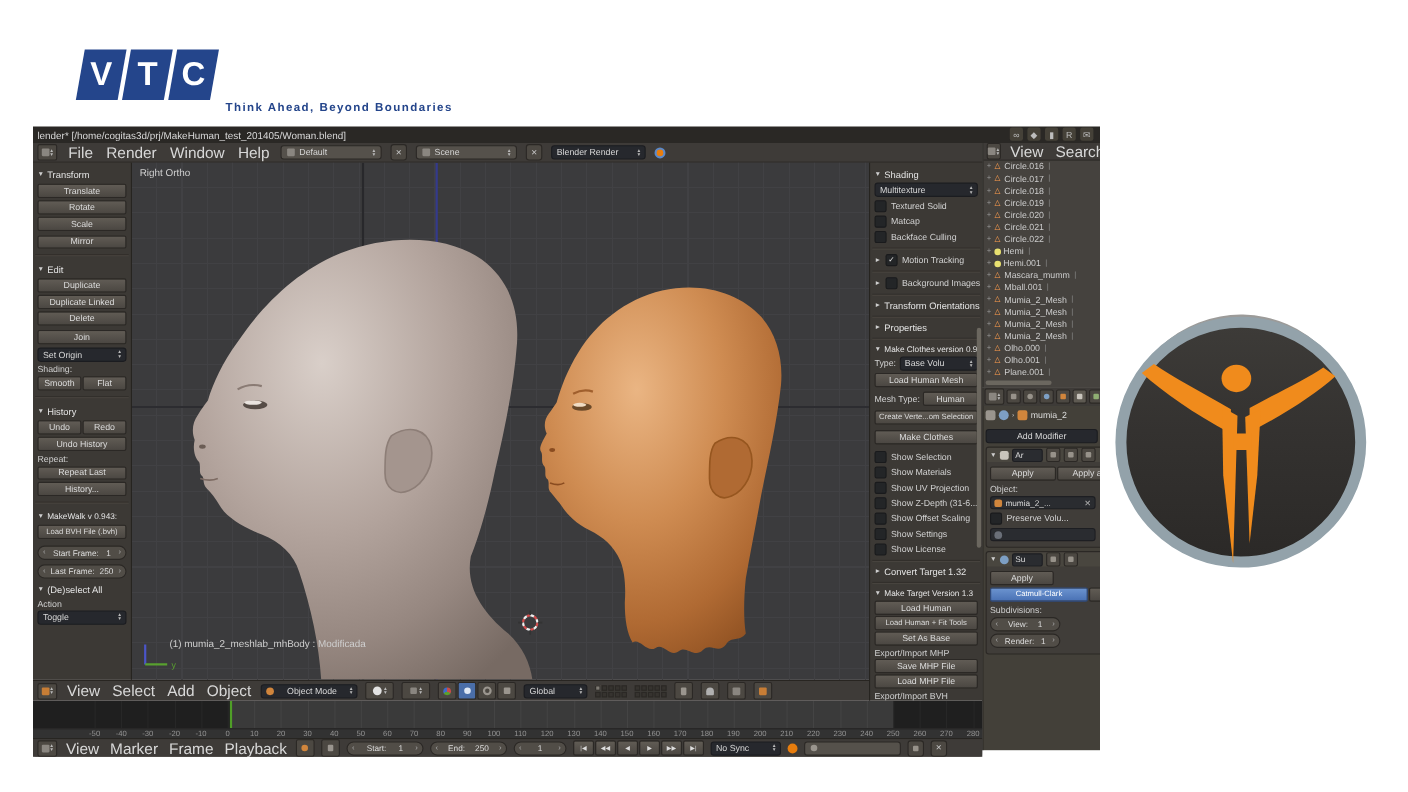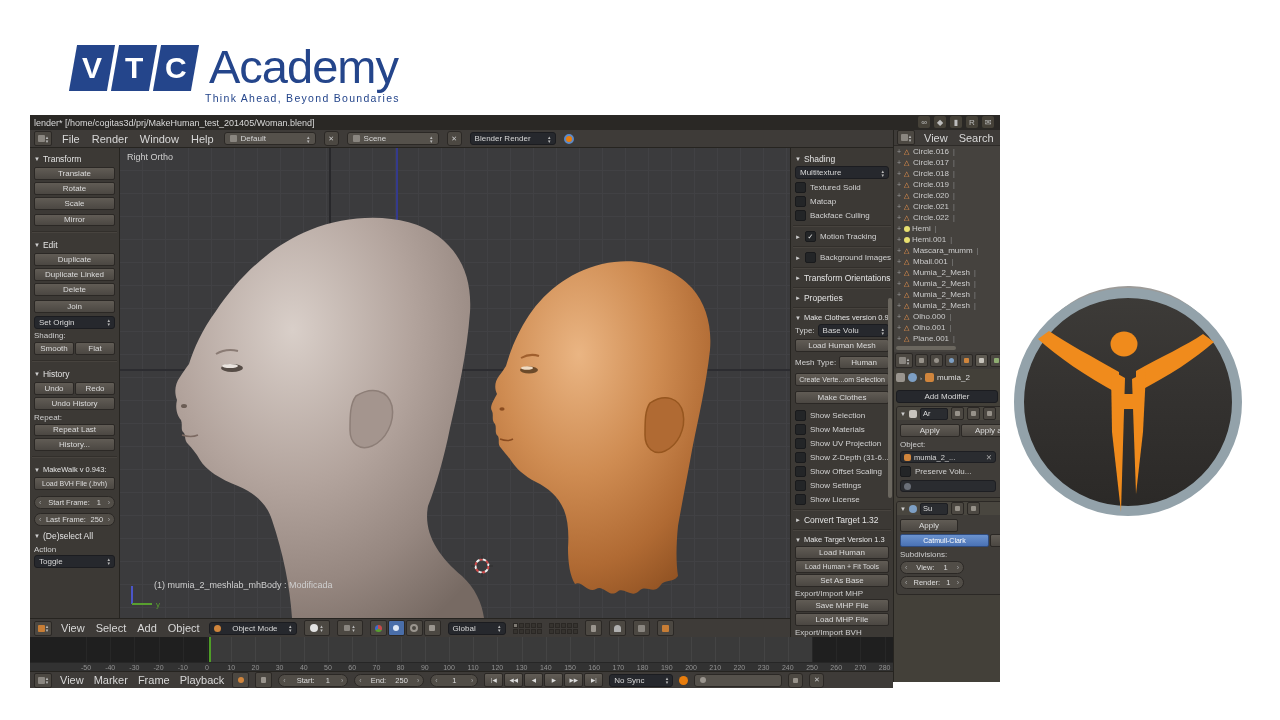--- a/index.html
+++ b/index.html
@@ -4,32 +4,32 @@
 <style>
   html,body{margin:0;padding:0;background:#ffffff;width:1280px;height:720px;overflow:hidden;
     font-family:"Liberation Sans",sans-serif;-webkit-font-smoothing:antialiased;}
   .abs{position:absolute;}
   
   .vtc{left:73px;top:45px;display:flex;align-items:flex-start;}
   .vtc-box{width:38px;height:46px;background:#24458b;transform:skewX(-10deg);margin-right:4px;
     display:flex;align-items:center;justify-content:center;}
   .vtc-box span{transform:skewX(10deg);color:#fff;font-size:30px;font-weight:bold;}
   .vtc-name{color:#24458b;font-size:47px;line-height:44px;margin-left:10px;letter-spacing:-1px;}
-  .vtc-tag{left:205px;top:92px;color:#24458b;font-size:10.5px;font-weight:normal;letter-spacing:1.3px;}
+  .vtc-tag{left:205px;top:92px;color:#24458b;font-size:10.5px;font-weight:bold;letter-spacing:1.3px;}
   
   #bw{left:30px;top:115px;width:1134px;height:577px;font-size:8px;color:#d6d6d6;}
   .region{position:absolute;overflow:hidden;}
   .titlebar{left:0;top:0;width:970px;height:15px;background:#2a2825;display:flex;align-items:center;
     padding-left:4px;box-sizing:border-box;font-size:9px;color:#d9d9d9;}
   .tb-icons{position:absolute;right:6px;top:1px;display:flex;gap:4px;}
   .tb-ico{width:12px;height:12px;background:#454138;border-radius:2px;color:#bdbdbd;font-size:8px;
     display:flex;align-items:center;justify-content:center;}
   .infobar{left:0;top:15px;width:863px;height:18px;background:#3e3b38;border-bottom:1px solid #262420;
     display:flex;align-items:center;gap:8px;padding:0 4px;box-sizing:border-box;}
-  .menu{color:#d8d8d8;font-size:11px;padding:0 2px;}
+  .menu{color:#d8d8d8;font-size:14px;padding:0 2px;}
   .edbtn{width:16px;height:13px;background:#4c4842;border:1px solid #2b2825;border-radius:2px;
     display:flex;align-items:center;justify-content:center;gap:1px;}
   .edsq{width:7px;height:7px;background:#8a8680;border-radius:1px;}
   .dd{display:flex;flex-direction:column;line-height:4px;font-size:5px;color:#bbb;}
   .dd-dark{background:#26282d;border:1px solid #1b1c20;border-radius:3px;height:13px;display:flex;
     align-items:center;gap:3px;padding:0 4px;color:#d8d8d8;font-size:8px;box-sizing:border-box;}
   .field-light{background:#55514b;border:1px solid #2b2825;border-radius:3px;height:13px;display:flex;
     align-items:center;padding:0 5px;box-sizing:border-box;}
   .xbtn{width:13px;height:13px;background:#4c4842;border:1px solid #2b2825;border-radius:3px;
     display:flex;align-items:center;justify-content:center;color:#c8c8c8;font-size:7px;}
@@ -124,21 +124,20 @@
 <div class="abs vtc">
   <div class="vtc-box">
       <span>V</span>
     </div>
   <div class="vtc-box">
       <span>T</span>
     </div>
   <div class="vtc-box">
       <span>C</span>
     </div>
-  <div class="vtc-name">Academy</div>
 </div>
 <div class="abs vtc-tag">Think Ahead, Beyond Boundaries</div>
 
 <div id="bw" class="abs">
 
   <div class="titlebar region">
     <span>lender* [/home/cogitas3d/prj/MakeHuman_test_201405/Woman.blend]</span>
     <span class="tb-icons">
       <span class="tb-ico">∞</span>
       <span class="tb-ico">◆</span>

